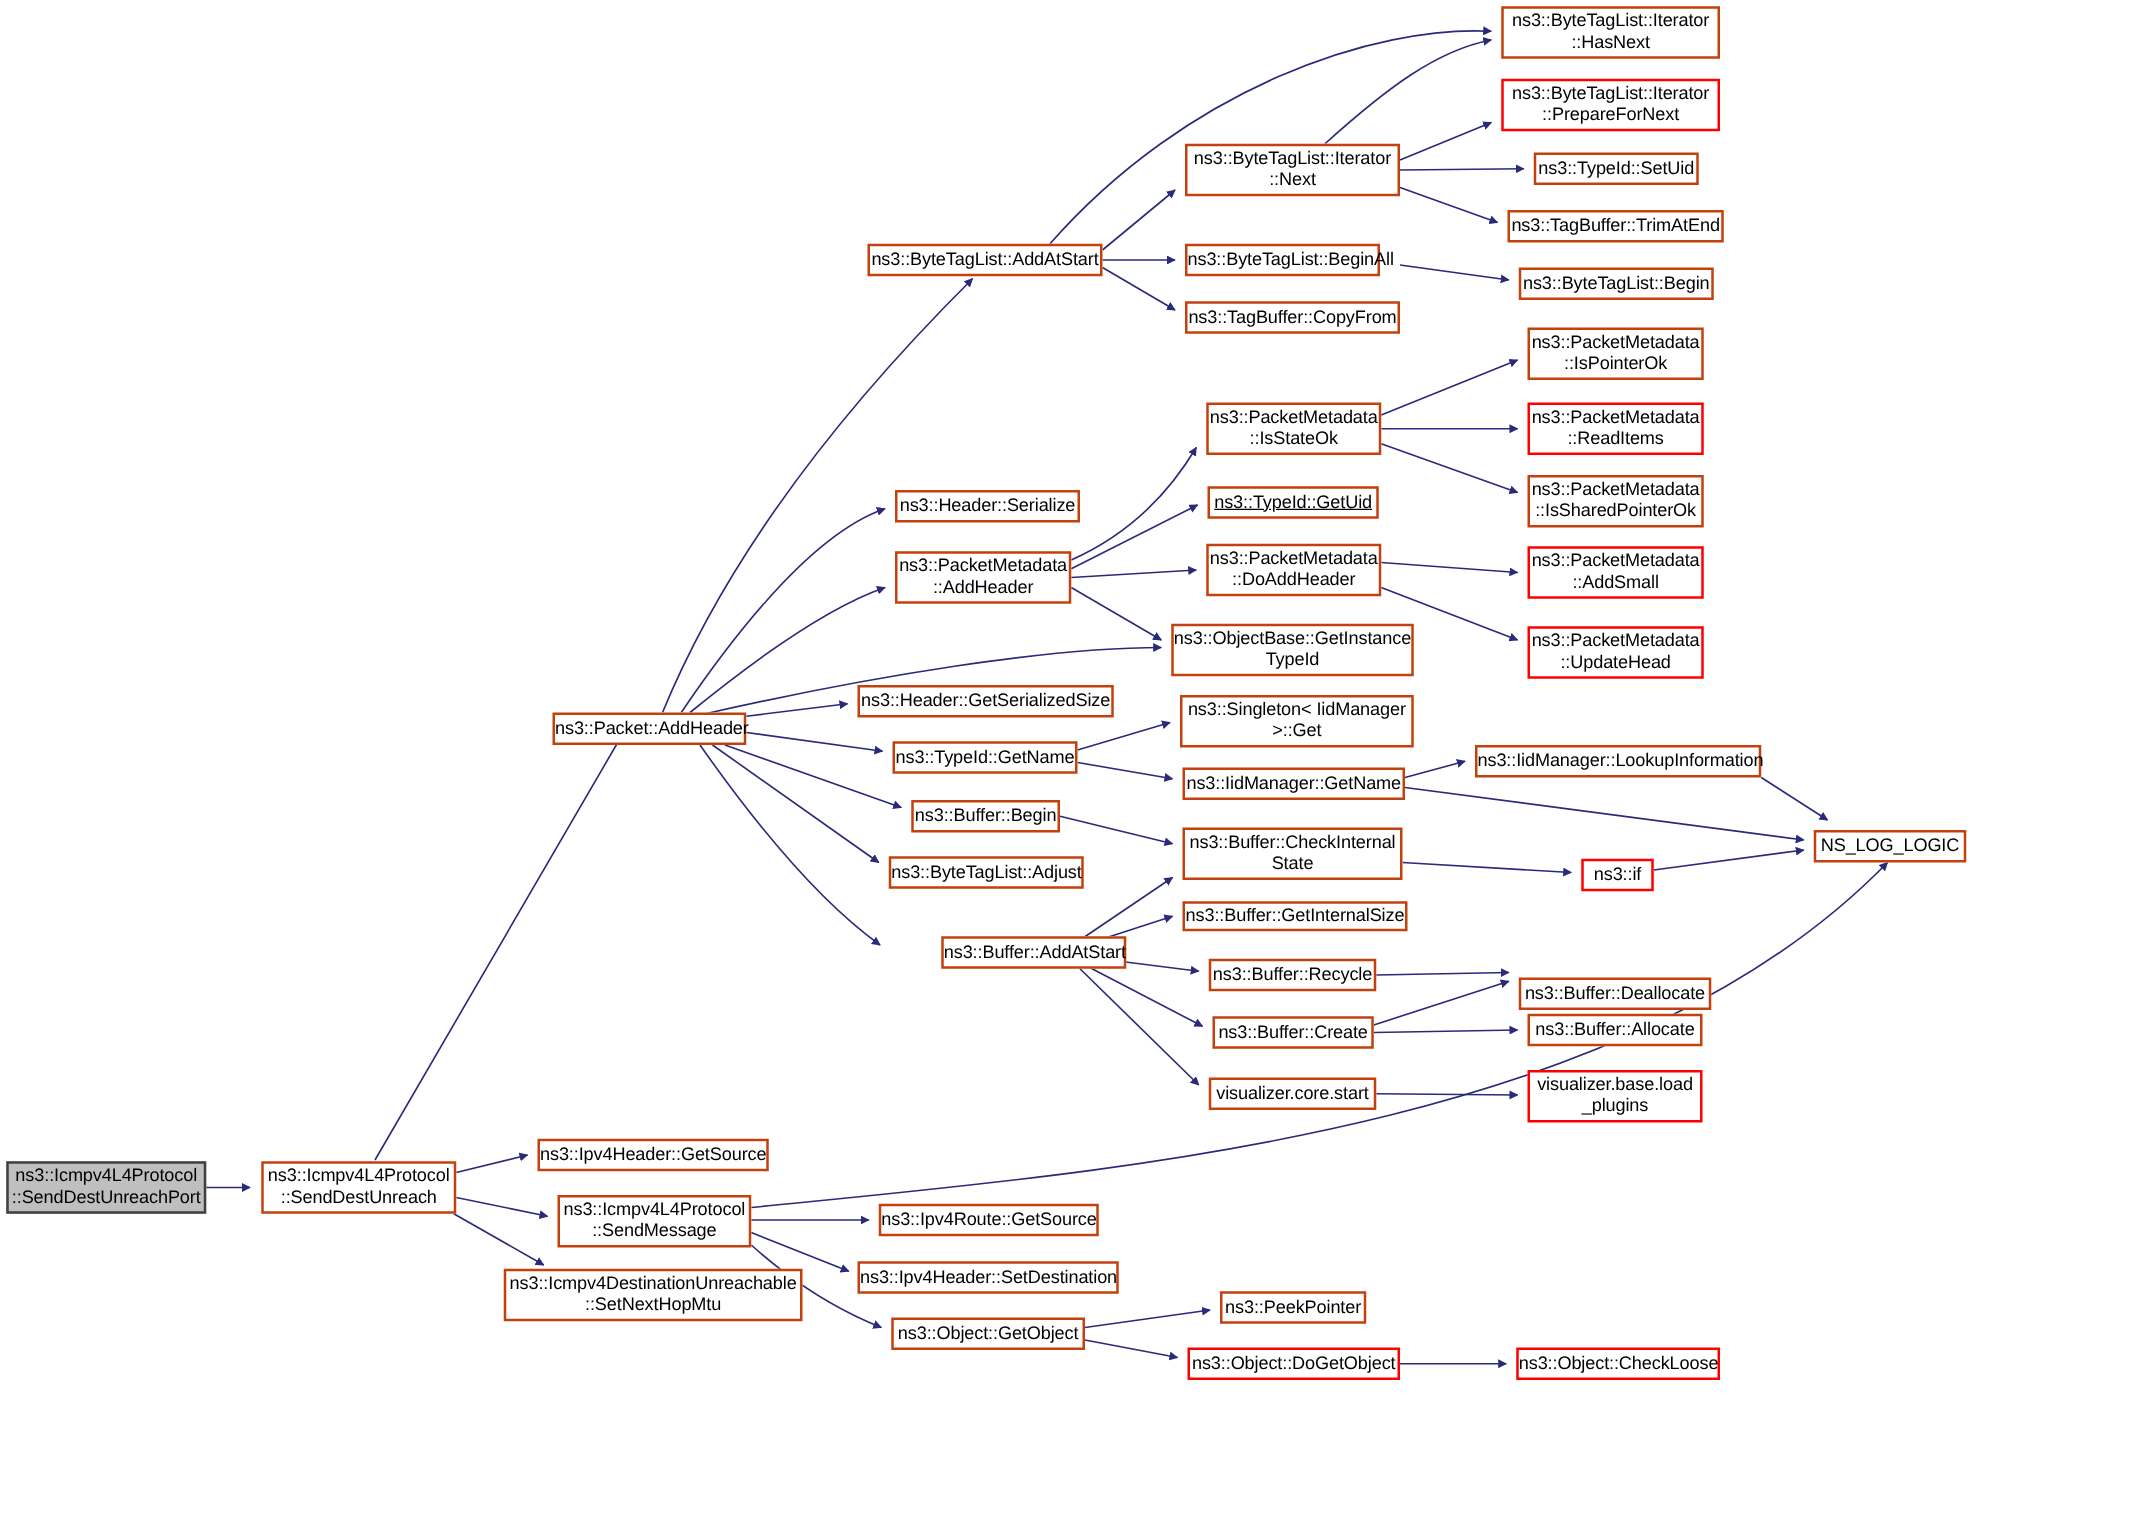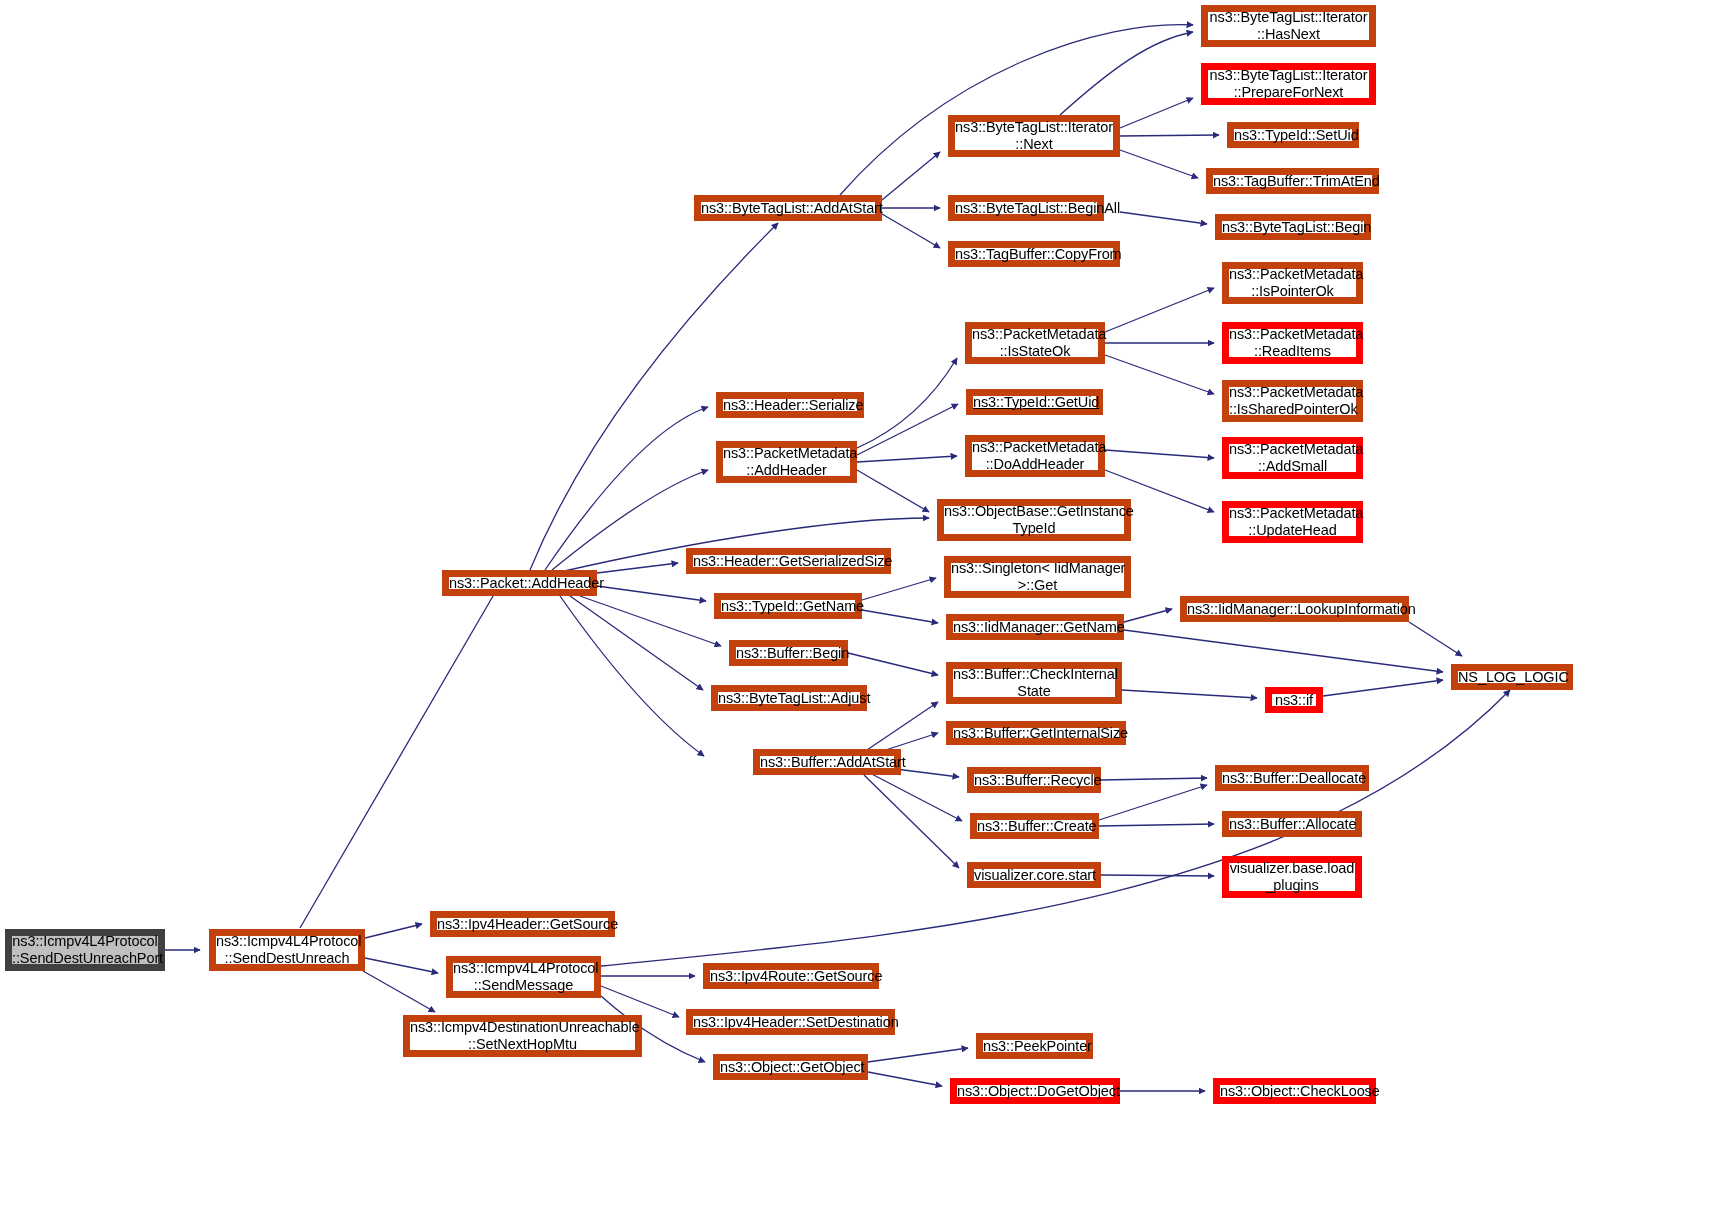--- a/index.html
+++ b/index.html
@@ -22,21 +22,21 @@
     position: absolute;
     left: 0;
     top: 0;
     width: 1725px;
     height: 1220px;
     pointer-events: none;
   }
   .node {
     position: absolute;
     box-sizing: border-box;
-    border: 7px solid #c2410c;
+    border: 2px solid #c2410c;
     background: #ffffff;
     color: #000000;
     font-size: 14.5px;
     line-height: 17px;
     text-align: center;
     display: flex;
     align-items: center;
     justify-content: center;
     white-space: pre;
     letter-spacing: -0.1px;
@@ -182,18 +182,18 @@
 ::ReadItems</span></div>
       <div class="node" style="left: 1222px; top: 380px; width: 141px; height: 42px;"><span>ns3::PacketMetadata
 ::IsSharedPointerOk</span></div>
       <div class="node red" style="left: 1222px; top: 437px; width: 141px; height: 42px;"><span>ns3::PacketMetadata
 ::AddSmall</span></div>
       <div class="node red" style="left: 1222px; top: 501px; width: 141px; height: 42px;"><span>ns3::PacketMetadata
 ::UpdateHead</span></div>
       <div class="node" style="left: 1180px; top: 596px; width: 229px; height: 26px;"><span>ns3::IidManager::LookupInformation</span></div>
       <div class="node" style="left: 1451px; top: 664px; width: 122px; height: 26px;"><span>NS_LOG_LOGIC</span></div>
       <div class="node red" style="left: 1265px; top: 687px; width: 58px; height: 26px;"><span>ns3::if</span></div>
-      <div class="node" style="left: 1215px; top: 765px; width: 154px; height: 26px;"><span>ns3::Buffer::Deallocate</span></div>
+      <div class="node" style="left: 1215px; top: 782px; width: 154px; height: 26px;"><span>ns3::Buffer::Deallocate</span></div>
       <div class="node" style="left: 1222px; top: 811px; width: 140px; height: 26px;"><span>ns3::Buffer::Allocate</span></div>
       <div class="node red" style="left: 1222px; top: 856px; width: 140px; height: 42px;"><span>visualizer.base.load
 _plugins</span></div>
     </div>
 </div>
 
 </body></html>

